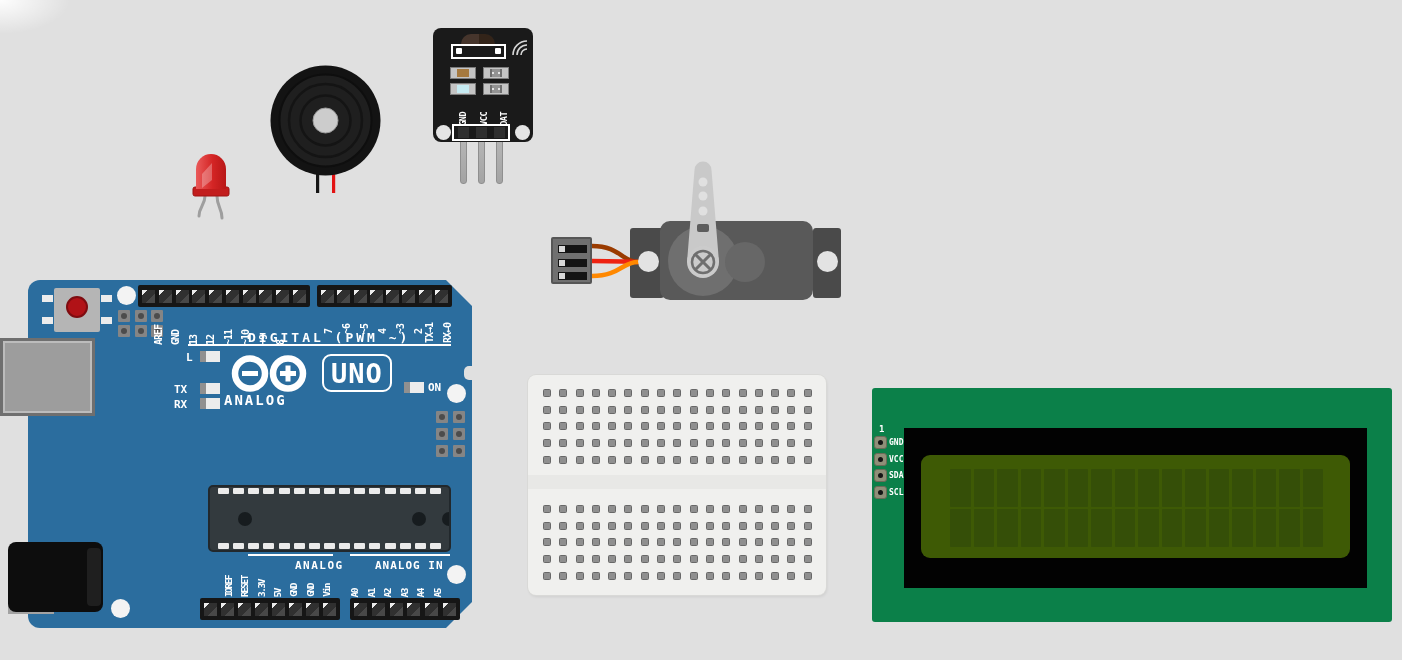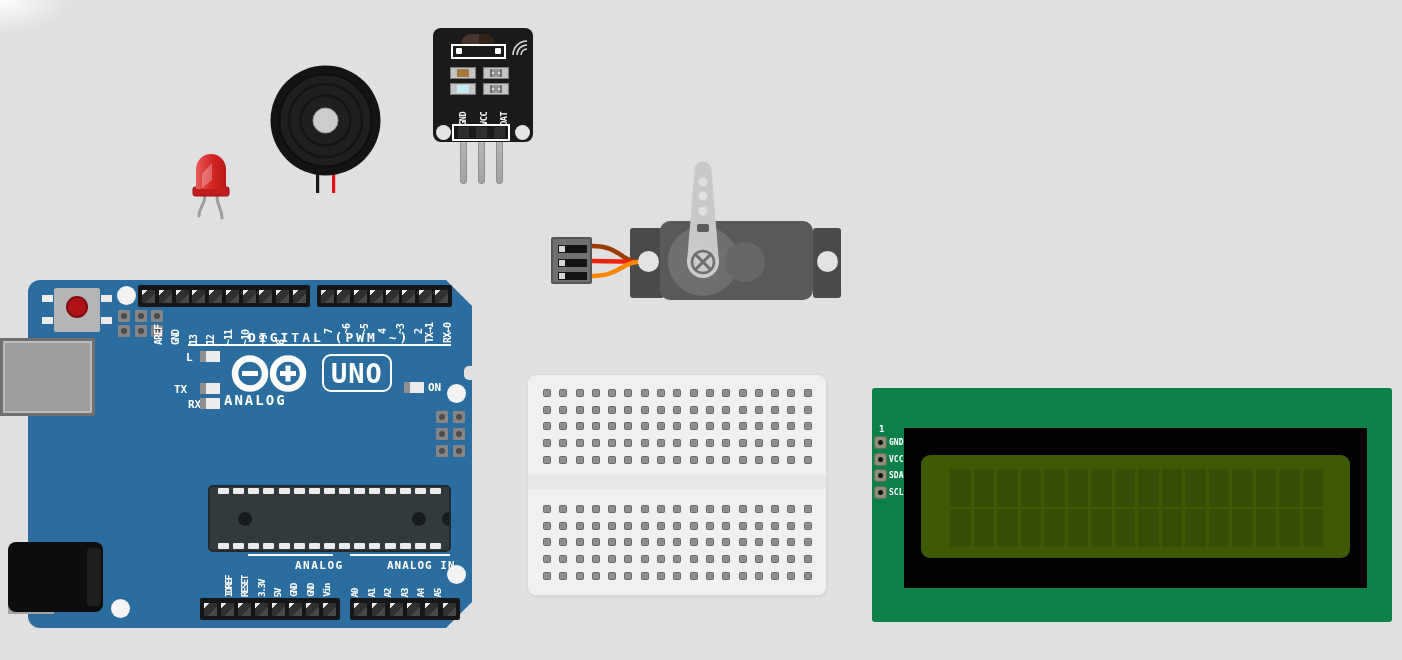--- a/index.html
+++ b/index.html
@@ -88,21 +88,21 @@
   .pad::after{content:"";position:absolute;inset:3px;border-radius:50%;background:#4c4c4c;}
   #dline{position:absolute;left:160px;top:64px;width:263px;height:2px;background:#fff;}
   #pline{position:absolute;left:220px;top:274px;width:85px;height:2px;background:#fff;}
   #aline{position:absolute;left:322px;top:274px;width:100px;height:2px;background:#fff;}
   .smled{position:absolute;width:20px;height:11px;background:linear-gradient(90deg,#909090 32%,#ececec 32%);}
   #unobox{position:absolute;left:294px;top:74px;width:70px;height:38px;border:2.5px solid #fff;border-radius:9px;
     display:flex;align-items:center;justify-content:center;color:#fff;font:bold 27px "DejaVu Sans Mono",monospace;letter-spacing:1px;}
   #brand{position:absolute;left:196px;top:112px;color:#fff;font:bold 14px "DejaVu Sans Mono",monospace;letter-spacing:2px;}
   #diglabel{position:absolute;left:220px;top:50px;color:#fff;font:bold 13px "DejaVu Sans Mono",monospace;letter-spacing:3px;}
   #powlabel{position:absolute;left:267px;top:279px;color:#fff;font:bold 11px "DejaVu Sans Mono",monospace;letter-spacing:1.5px;}
-  #analabel{position:absolute;left:359px;top:279px;color:#fff;font:bold 11px "DejaVu Sans Mono",monospace;letter-spacing:1px;}
+  #analabel{position:absolute;left:347px;top:279px;color:#fff;font:bold 11px "DejaVu Sans Mono",monospace;letter-spacing:1px;}
   #chip{position:absolute;left:180px;top:205px;width:243px;height:67px;}
   #chip .chip-body{position:absolute;inset:0;background:var(--chip-body,#333a3e);border:2px solid #22282c;border-radius:5px;overflow:hidden;}
   .chip-dot{position:absolute;width:14px;height:14px;border-radius:50%;background:#171c1f;}
   .stub-row{position:absolute;left:10px;right:10px;display:flex;justify-content:space-between;}
   .stub-row.top{top:3px;} .stub-row.bot{bottom:3px;}
   .stub{width:11px;height:6px;background:#ebebeb;border-radius:1px;}
 
   
   #bb{left:528px;top:375px;width:298px;height:220px;background:var(--breadboard-body,#f0f0ee);
     border-radius:8px;box-shadow:0 0 0 1px #d9d9d7, 1px 2px 3px rgba(0,0,0,.08);}
@@ -324,21 +324,21 @@
         <span class="vlabel">TX→1</span>
         <span class="vlabel">RX←0</span>
       </div>
     <div id="dline"></div>
     <span id="diglabel">DIGITAL (PWM ~)</span>
 
     <span class="lbl" style="left:158px;top:71px">L</span>
     <div class="smled" style="left:172px;top:71px"></div>
     <span class="lbl" style="left:146px;top:103px">TX</span>
     <div class="smled" style="left:172px;top:103px"></div>
-    <span class="lbl" style="left:160px;top:118px">RX</span>
+    <span class="lbl" style="left:146px;top:118px">RX</span>
     <div class="smled" style="left:172px;top:118px"></div>
 
     <svg style="position:absolute;left:196px;top:68px" width="100" height="52">
       <circle cx="26" cy="25.5" r="15" fill="none" stroke="#fff" stroke-width="6.5"></circle>
       <circle cx="64" cy="25.5" r="15" fill="none" stroke="#fff" stroke-width="6.5"></circle>
       <rect x="18" y="23" width="16" height="5" fill="#fff"></rect>
       <rect x="56" y="23" width="16" height="5" fill="#fff"></rect>
       <rect x="61.5" y="17.5" width="5" height="16" fill="#fff"></rect>
     </svg>
     <div id="unobox">UNO</div>

